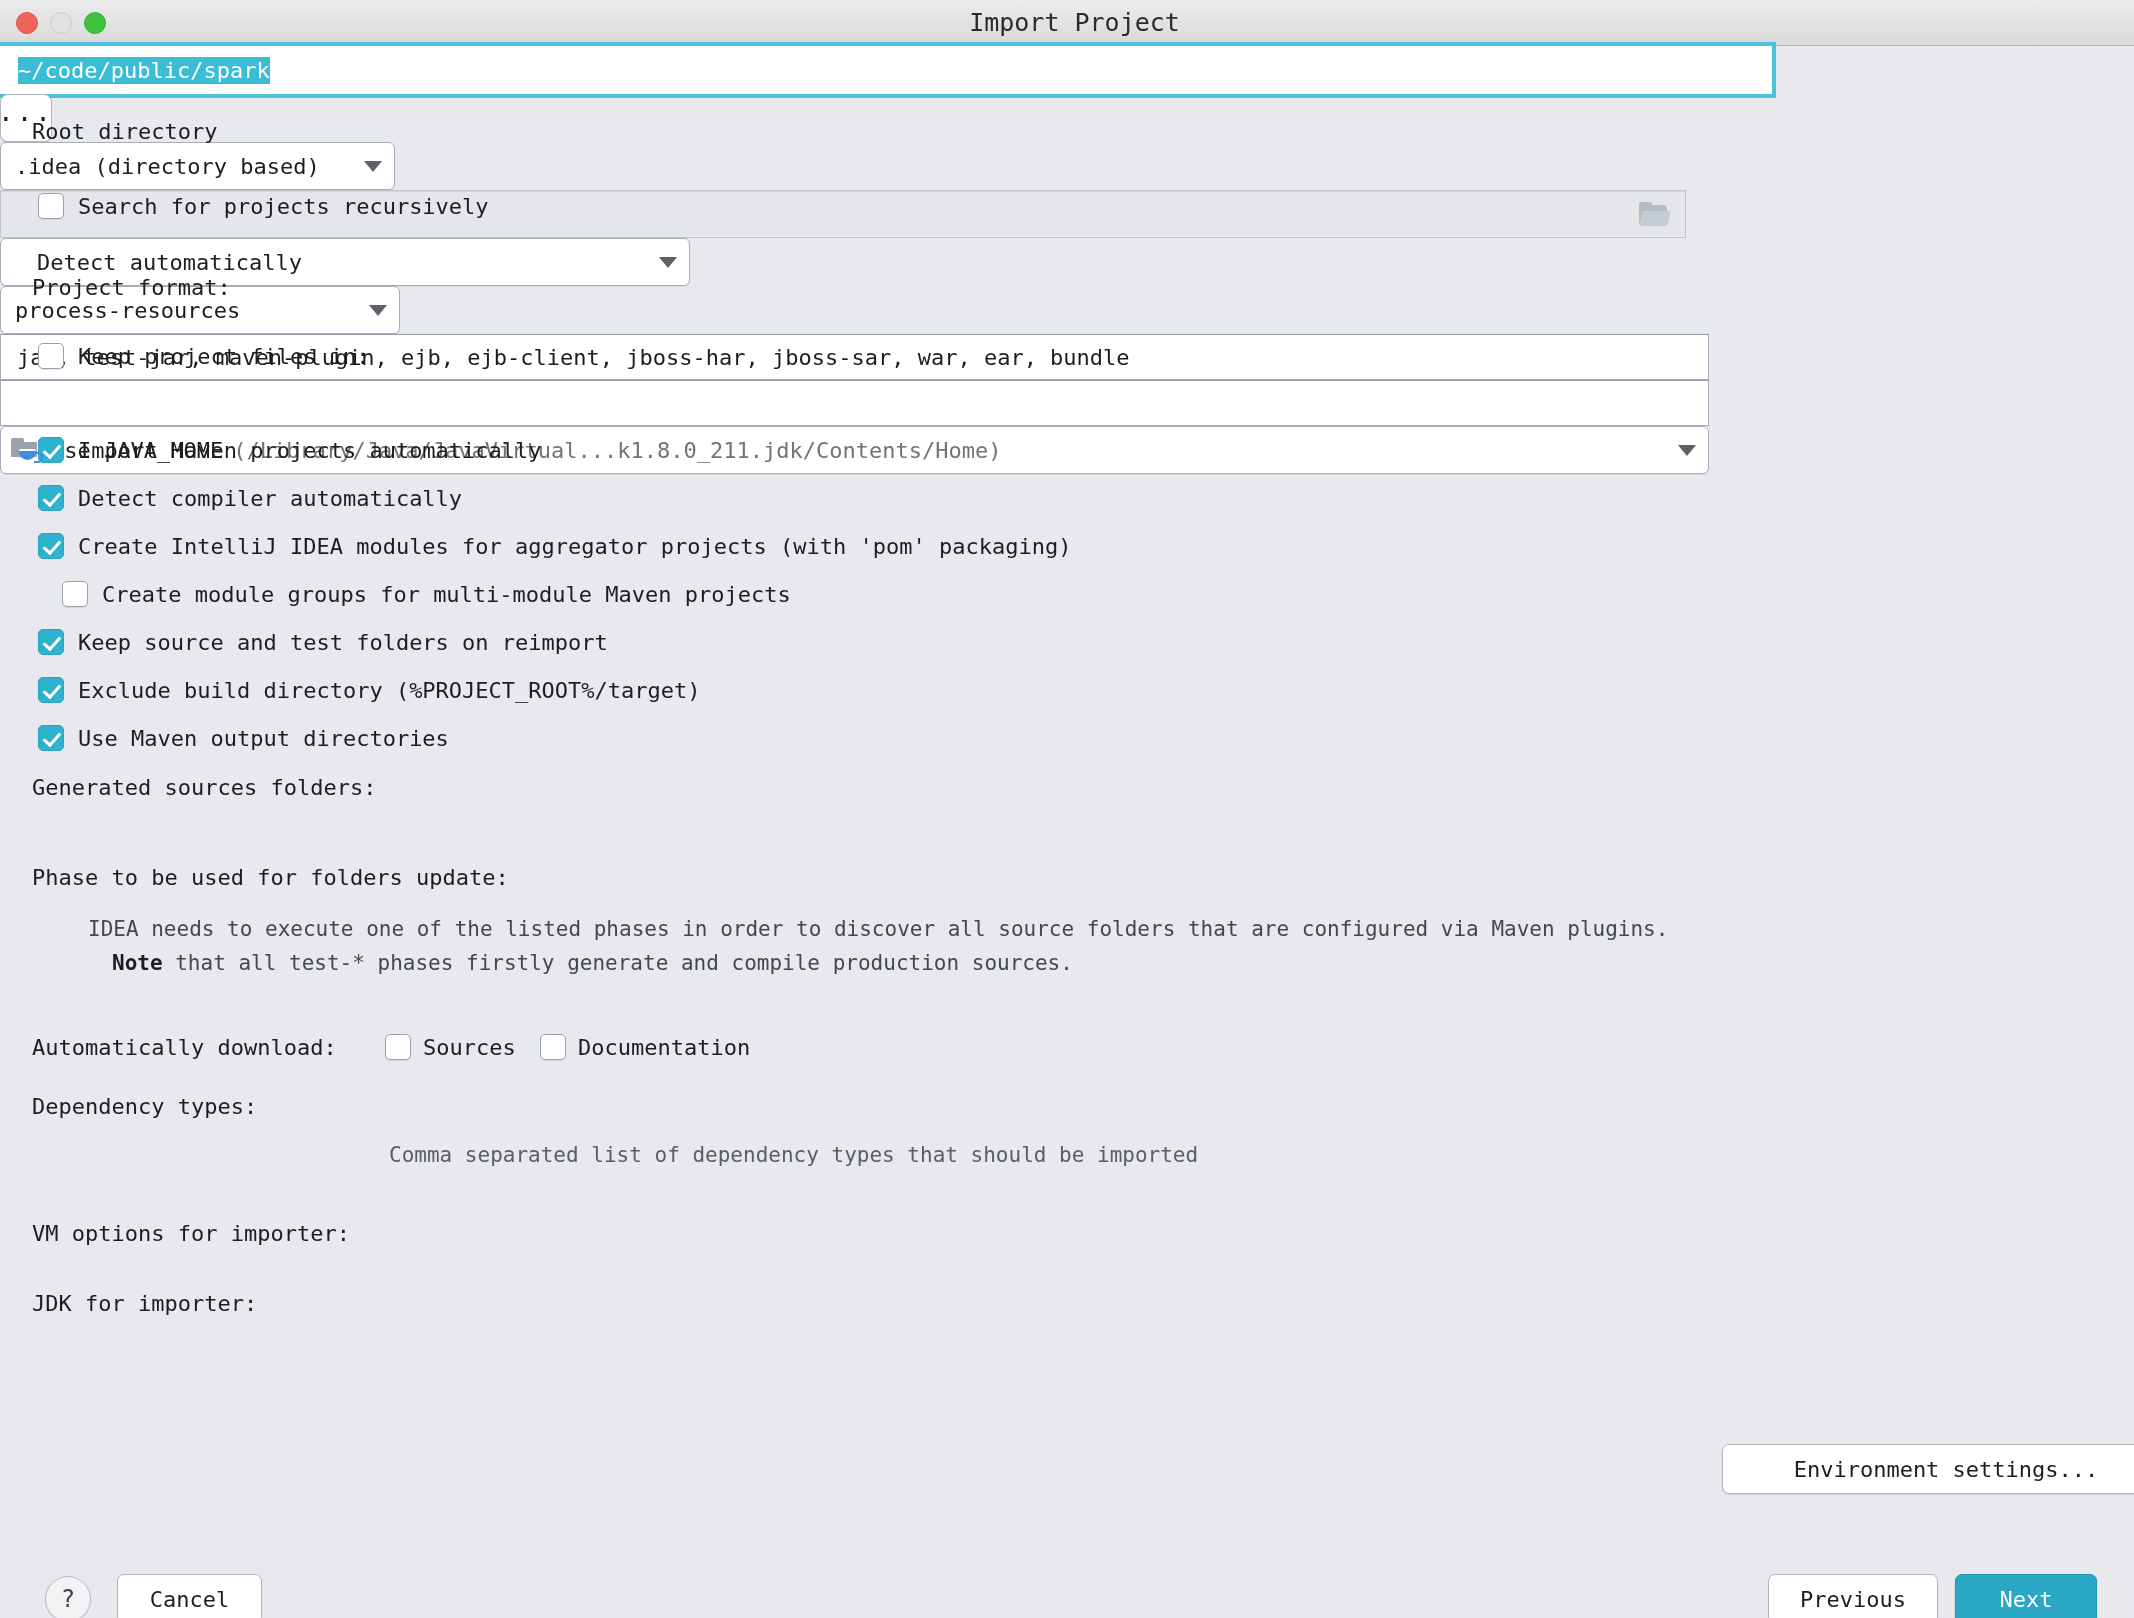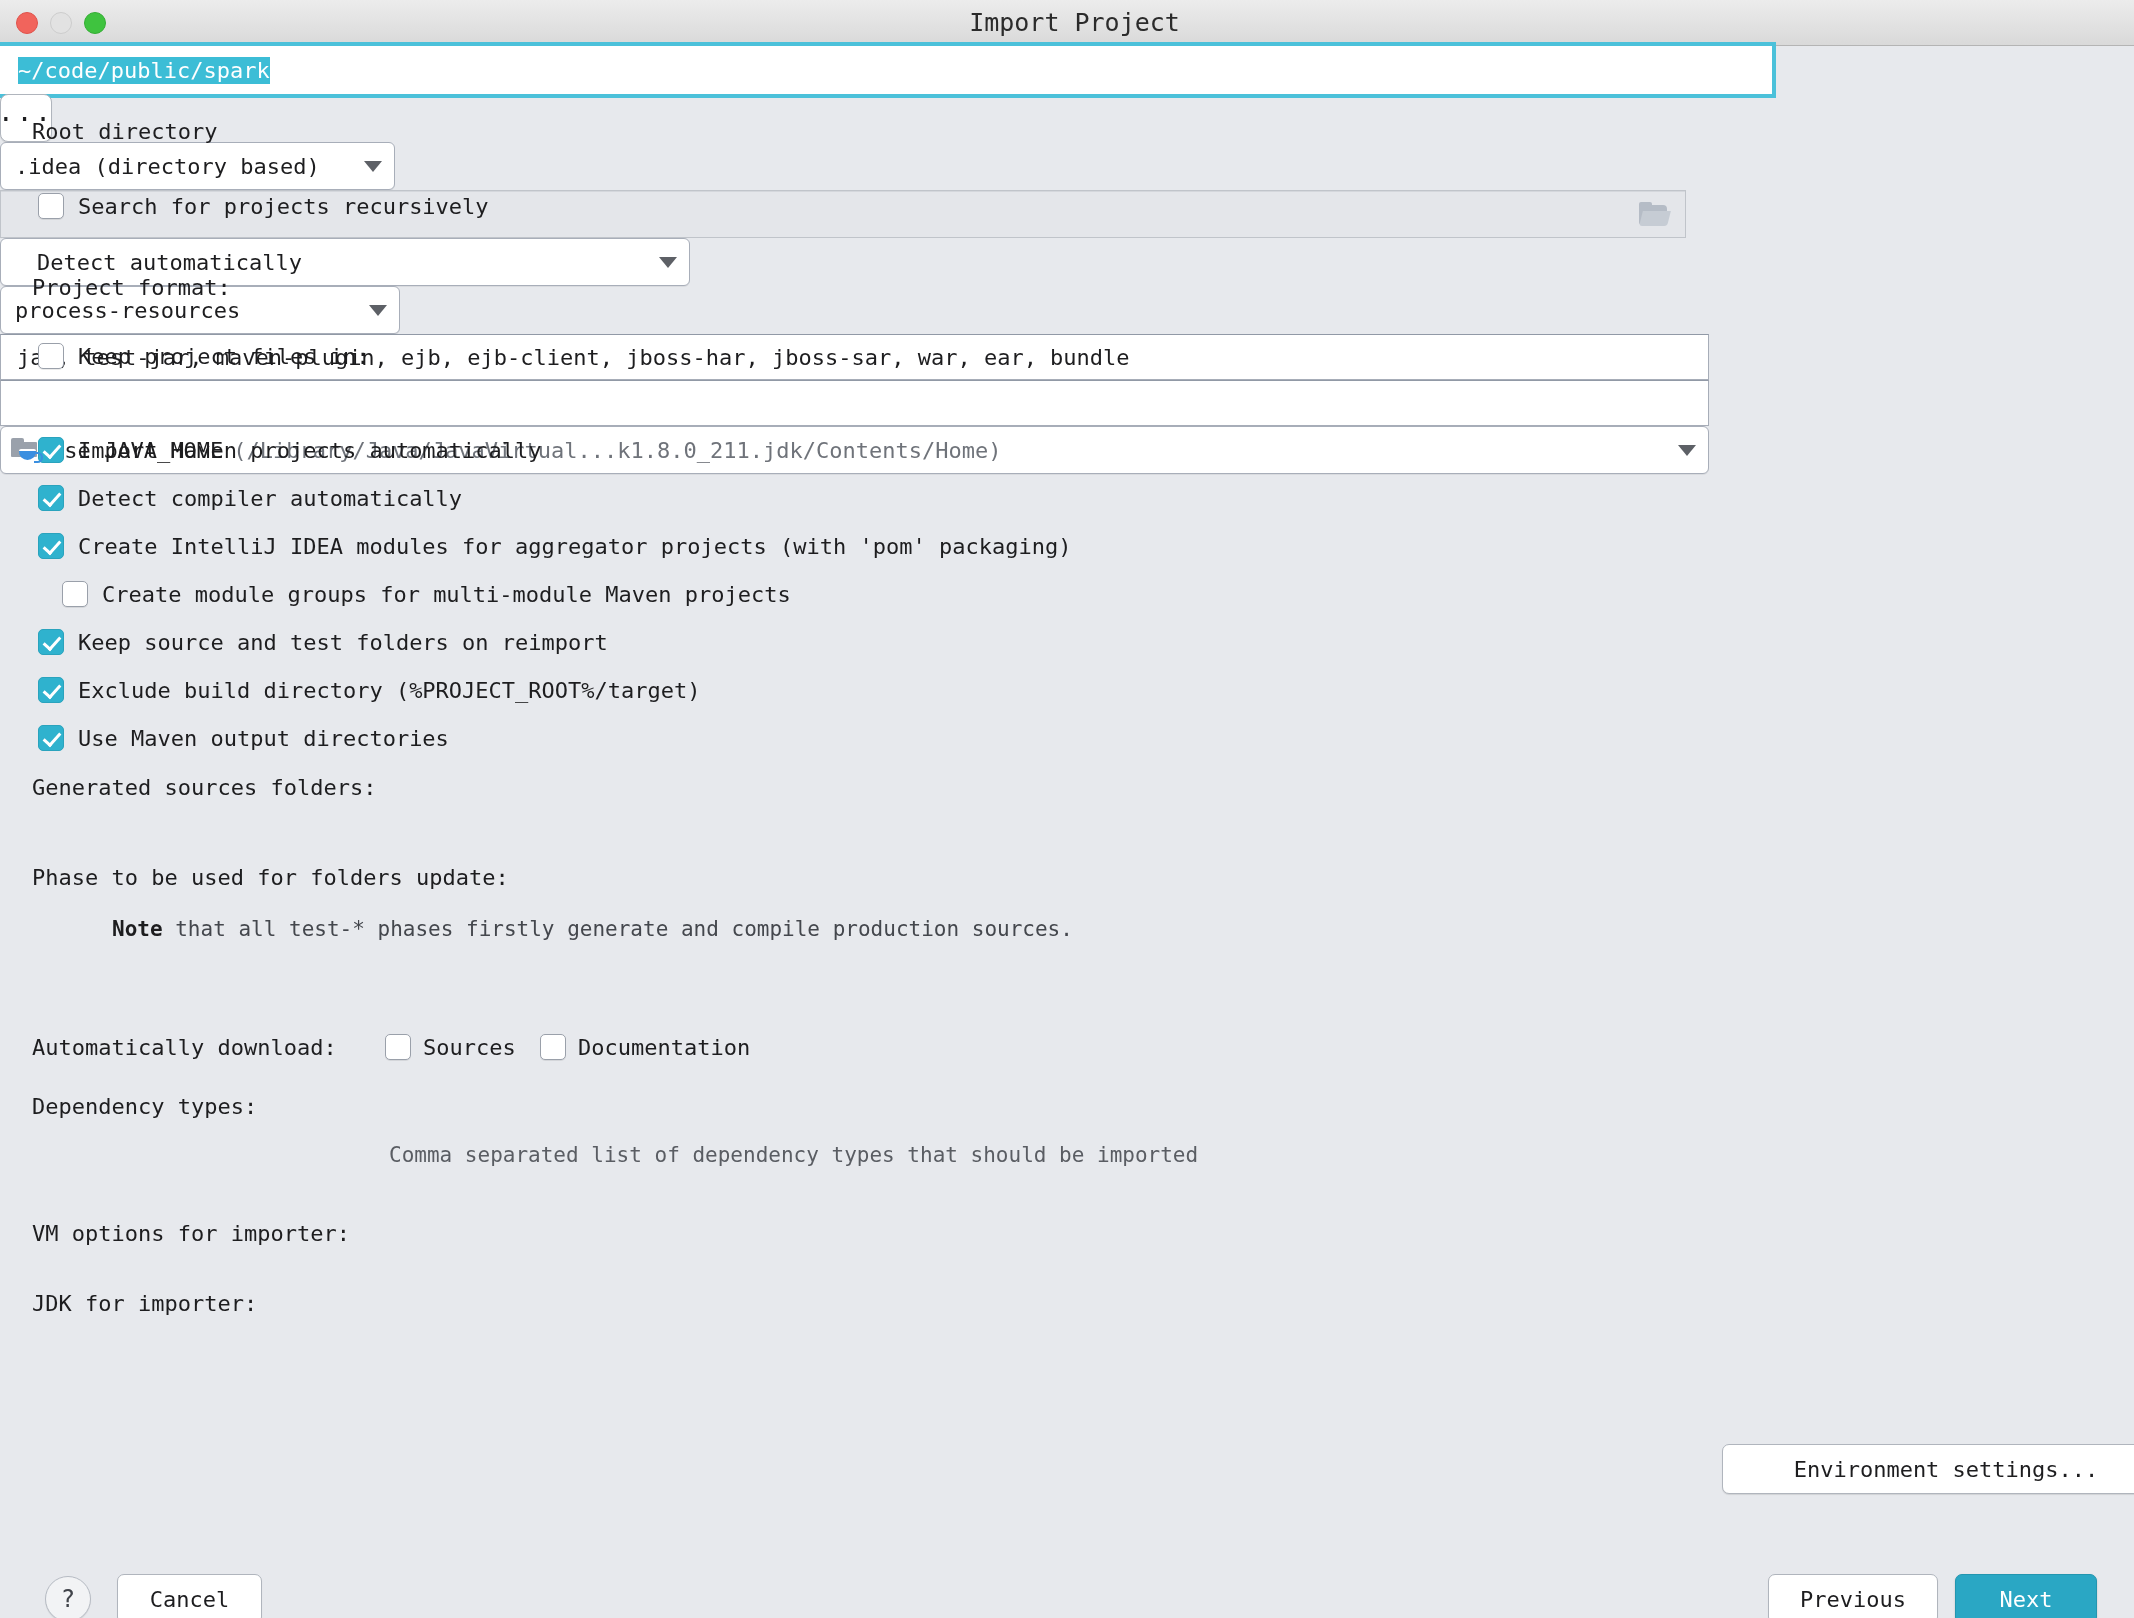--- a/index.html
+++ b/index.html
@@ -324,20 +324,21 @@
 
   <div class="row" style="left:32px; top:819px;">
     <div class="label">Phase to be used for folders update:</div>
   </div>
   <div class="combo" style="left:562px; top:812px; width:400px; height:48px;">
     <span class="combo-text">process-resources</span>
     <span class="caret"></span>
   </div>
 
   <div class="note-block" style="position:absolute; left:88px; top:866px; width:1950px;">
+    <div>IDEA needs to execute one of the listed phases in order to discover all source folders that are configured via Maven plugins.</div>
     <div><b>Note</b><span> that all test-* phases firstly generate and compile production sources.</span></div>
   </div>
 
   <div class="row" style="left:32px; top:989px;">
     <div class="label">Automatically download:</div>
   </div>
   <div class="row cb-row" style="left:385px; top:988px; gap:12px;">
     <div class="cb off"></div>
     <div class="cb-label">Sources</div>
   </div>

